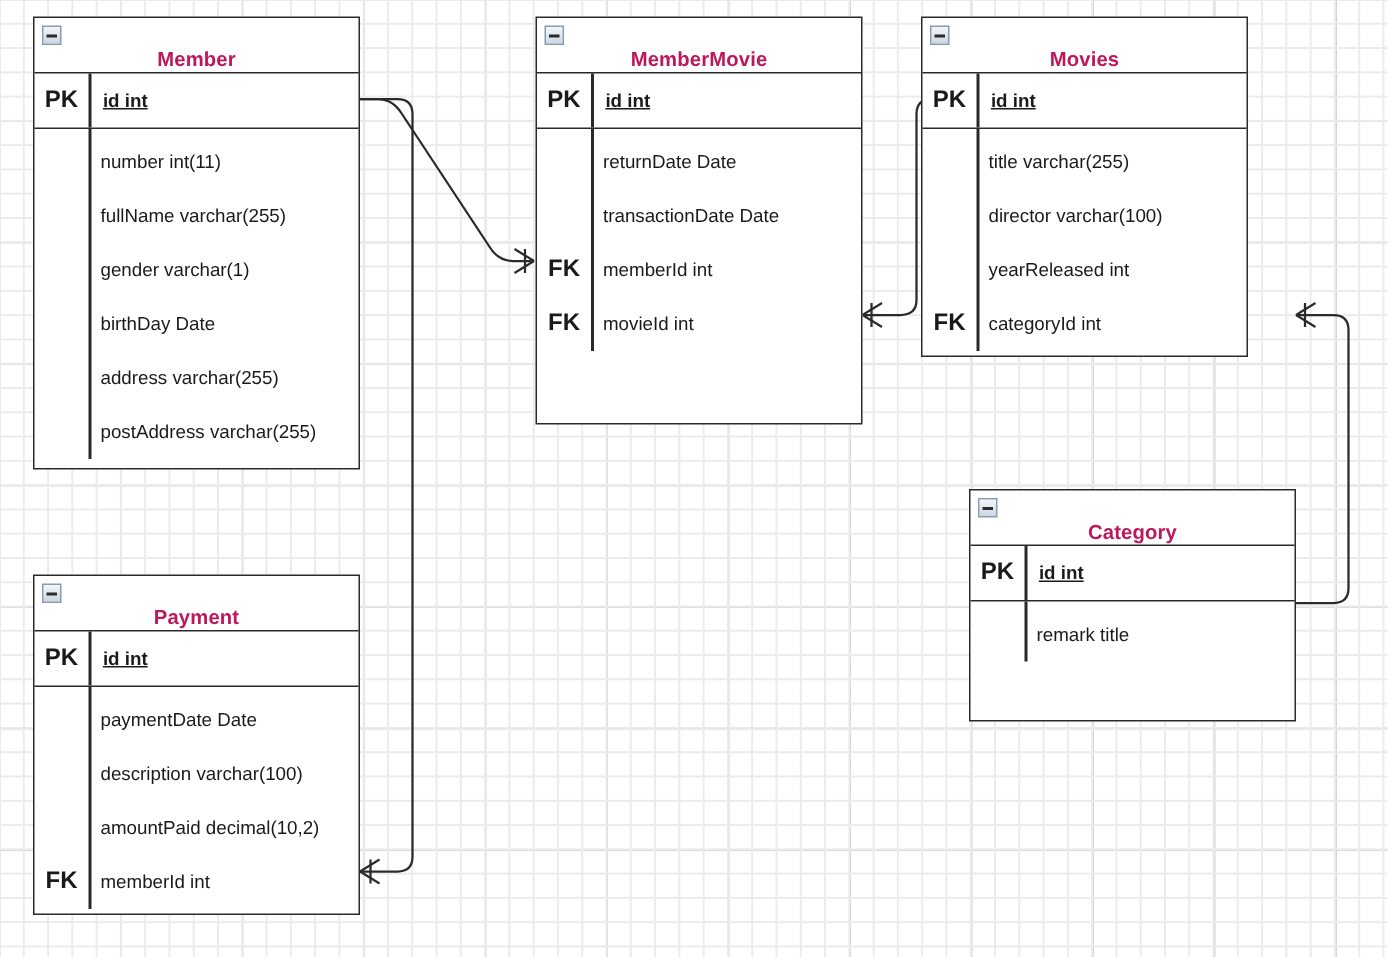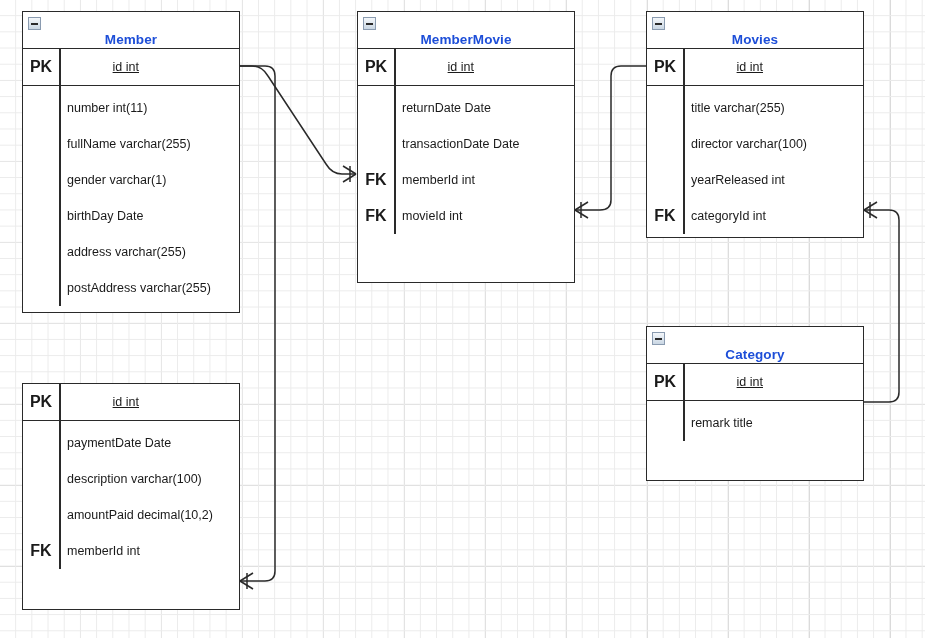--- a/index.html
+++ b/index.html
@@ -54,21 +54,21 @@
     height: 37px;
     border-bottom: 1.6px solid #2a2a2a;
     box-sizing: border-box;
     display: flex;
     align-items: center;
     justify-content: center;
   }
   .ent-title {
     font-size: 13.5px;
     font-weight: bold;
-    color: #1d4ed8;
+    color: #be185d;
     letter-spacing: 0.1px;
     margin-top: 19px;
   }
 
   .collapse-box {
     position: absolute;
     left: 5px;
     top: 5px;
     width: 13px;
     height: 13px;
@@ -113,23 +113,22 @@
   }
   .row .field {
     flex: 1 1 auto;
     padding-left: 8px;
     font-size: 12.5px;
     color: #1a1a1a;
     box-sizing: border-box;
     white-space: nowrap;
   }
   .row.pk .field {
-    font-weight: normal;
+    font-weight: bold;
     text-decoration: underline;
-    margin-left: 44px;
   }
   .body-pad-top { height: 4px; }
 
   .ent-body {
     position: relative;
   }
   .ent-body .colrule {
     position: absolute;
     left: 36px;
     top: 0;
@@ -247,21 +246,21 @@
         <div class="key">FK</div>
         <div class="field">memberId int</div>
       </div>
       <div class="row">
         <div class="key">FK</div>
         <div class="field">movieId int</div>
       </div>
     </div>
   </div>
 
-  <div class="entity" style="left:646px; top:11px; width:218px; height:227px;">
+  <div class="entity" style="left:614px; top:11px; width:218px; height:227px;">
     <div class="ent-header">
       <div class="collapse-box">
           <span class="minus"></span>
         </div>
       <span class="ent-title">Movies</span>
     </div>
     <div class="pk-row-wrap">
       <div class="row pk">
         <div class="key">PK</div>
         <div class="sep"></div>
@@ -284,20 +283,26 @@
         <div class="field">yearReleased int</div>
       </div>
       <div class="row">
         <div class="key">FK</div>
         <div class="field">categoryId int</div>
       </div>
     </div>
   </div>
 
   <div class="entity" style="left:22px; top:383px; width:218px; height:227px;">
+    <div class="ent-header">
+      <div class="collapse-box">
+          <span class="minus"></span>
+        </div>
+      <span class="ent-title">Payment</span>
+    </div>
     <div class="pk-row-wrap">
       <div class="row pk">
         <div class="key">PK</div>
         <div class="sep"></div>
         <div class="field">id int</div>
       </div>
     </div>
     <div class="ent-body">
       <div class="colrule"></div>
       <div class="body-pad-top"></div>

